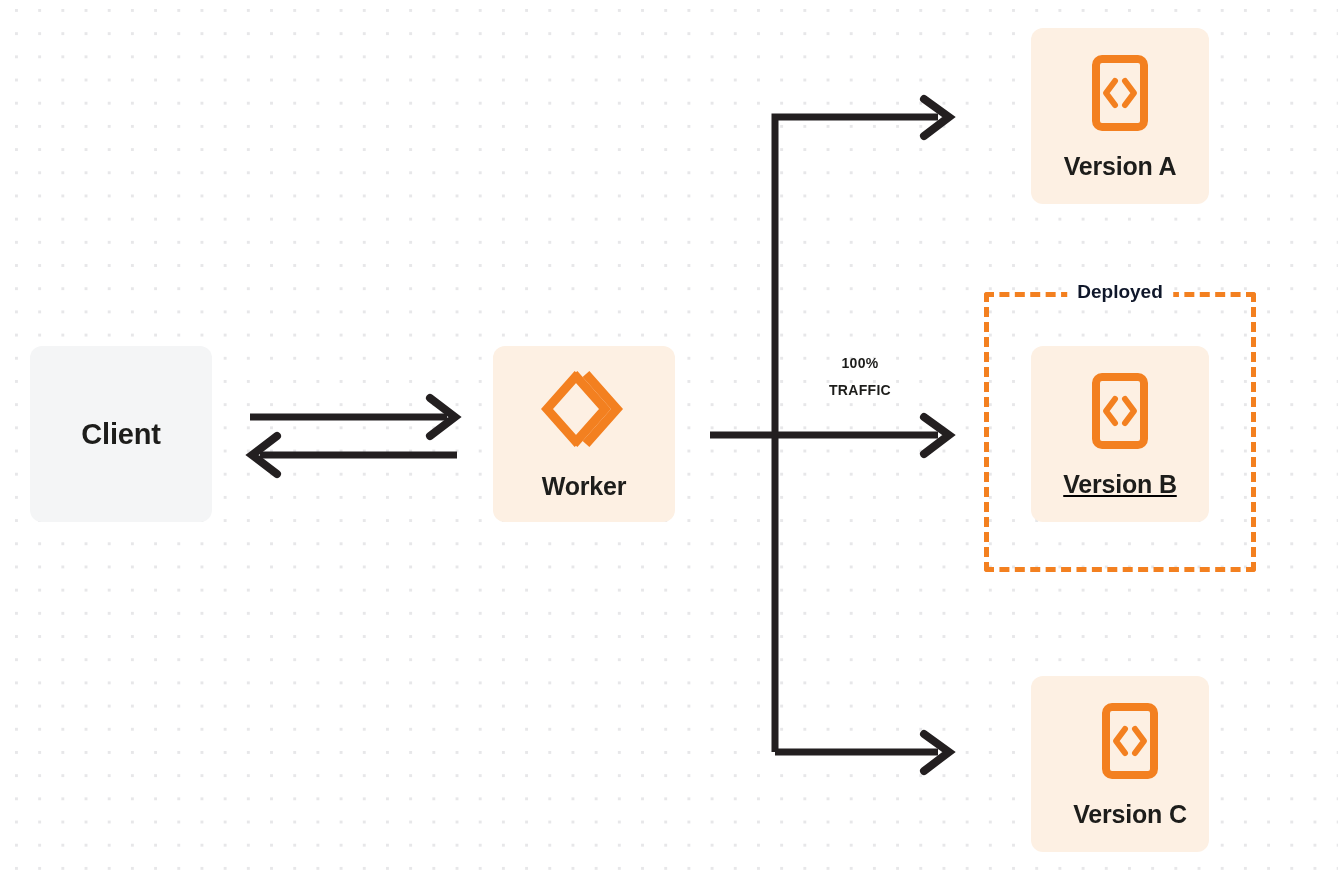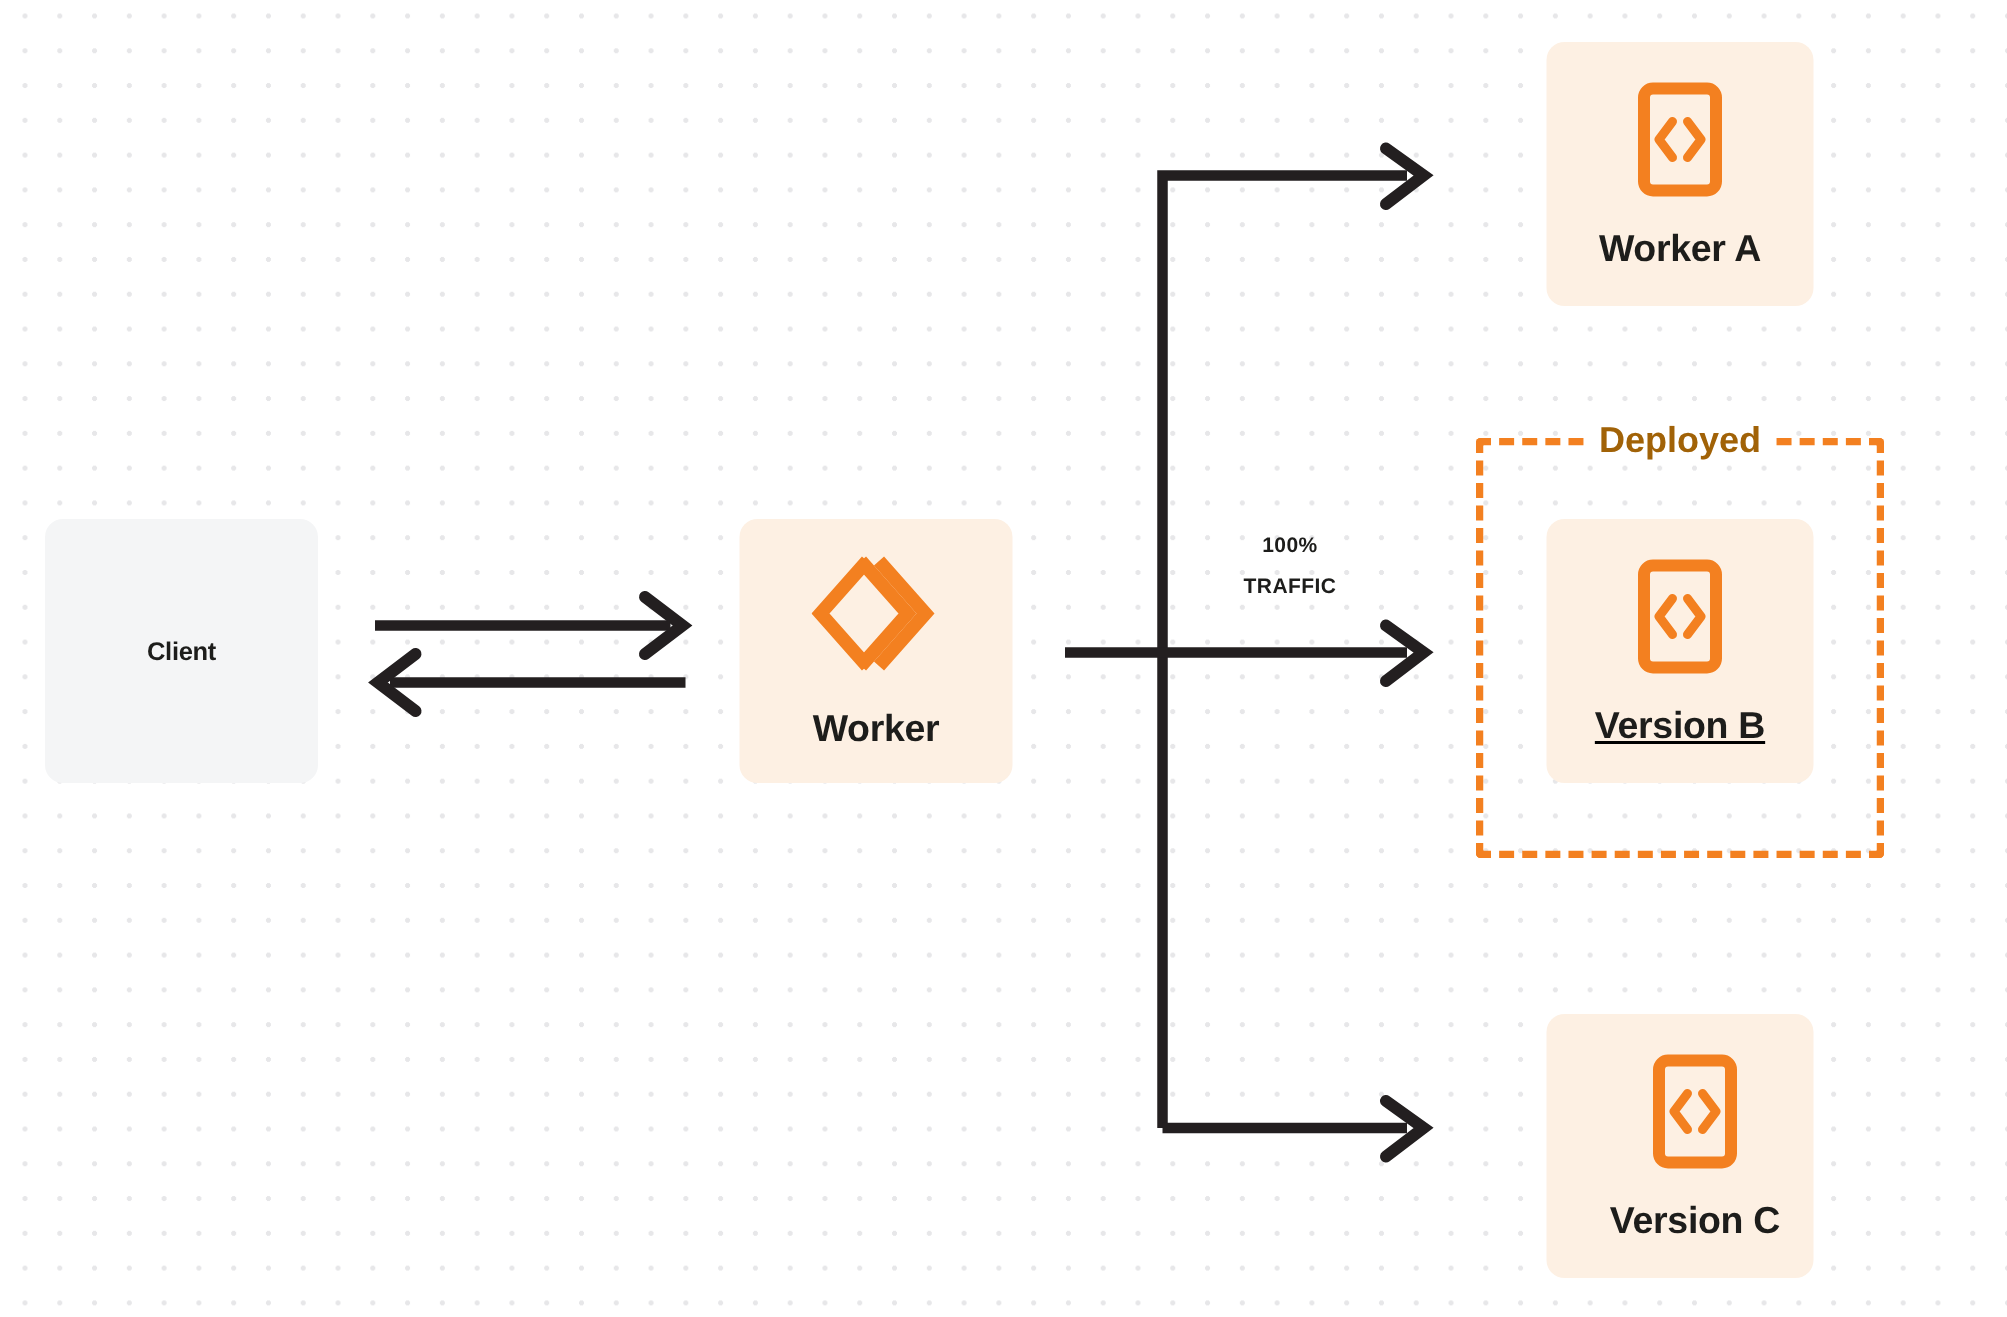--- a/index.html
+++ b/index.html
@@ -38,21 +38,21 @@
   }
 
   
   #node-client {
     left: 30px;
     top: 346px;
     width: 182px;
     height: 176px;
     background: #f4f5f6;
   }
-  #node-client .node-label { font-size: 17px; }
+  #node-client .node-label { font-size: 29px; }
 
   
   #node-worker {
     left: 493px;
     top: 346px;
     width: 182px;
     height: 176px;
     background: #fdf0e3;
   }
   #node-worker .node-label { font-size: 25px; margin-top: 26px; }
@@ -83,22 +83,22 @@
     border-radius: 3px;
     box-sizing: border-box;
   }
   #deployed-label {
     position: absolute;
     left: 50%;
     top: -15px;
     transform: translateX(-50%);
     background: #ffffff;
     padding: 0 10px;
-    color: #a16207;
-    font-size: 24px;
+    color: #0f172a;
+    font-size: 19px;
     font-weight: bold;
     line-height: 1;
     white-space: nowrap;
   }
 
   
   #edges {
     position: absolute;
     left: 0;
     top: 0;
@@ -186,21 +186,21 @@
   </div>
 
   <div class="node version-node" id="node-version-a">
     <span class="icon-wrap">
       <svg width="58" height="78" viewBox="0 0 58 78" xmlns="http://www.w3.org/2000/svg">
         <rect x="5" y="5" width="48" height="68" rx="6" ry="6" fill="none" stroke="#f38020" stroke-width="8"></rect>
         <polyline points="24,27 15,39 24,51" fill="none" stroke="#f38020" stroke-width="6" stroke-linecap="round" stroke-linejoin="round"></polyline>
         <polyline points="34,27 43,39 34,51" fill="none" stroke="#f38020" stroke-width="6" stroke-linecap="round" stroke-linejoin="round"></polyline>
       </svg>
     </span>
-    <span class="node-label">Worker A</span>
+    <span class="node-label">Version A</span>
   </div>
 
   <div class="node version-node" id="node-version-b">
     <span class="icon-wrap">
       <svg width="58" height="78" viewBox="0 0 58 78" xmlns="http://www.w3.org/2000/svg">
         <rect x="5" y="5" width="48" height="68" rx="6" ry="6" fill="none" stroke="#f38020" stroke-width="8"></rect>
         <polyline points="24,27 15,39 24,51" fill="none" stroke="#f38020" stroke-width="6" stroke-linecap="round" stroke-linejoin="round"></polyline>
         <polyline points="34,27 43,39 34,51" fill="none" stroke="#f38020" stroke-width="6" stroke-linecap="round" stroke-linejoin="round"></polyline>
       </svg>
     </span>

